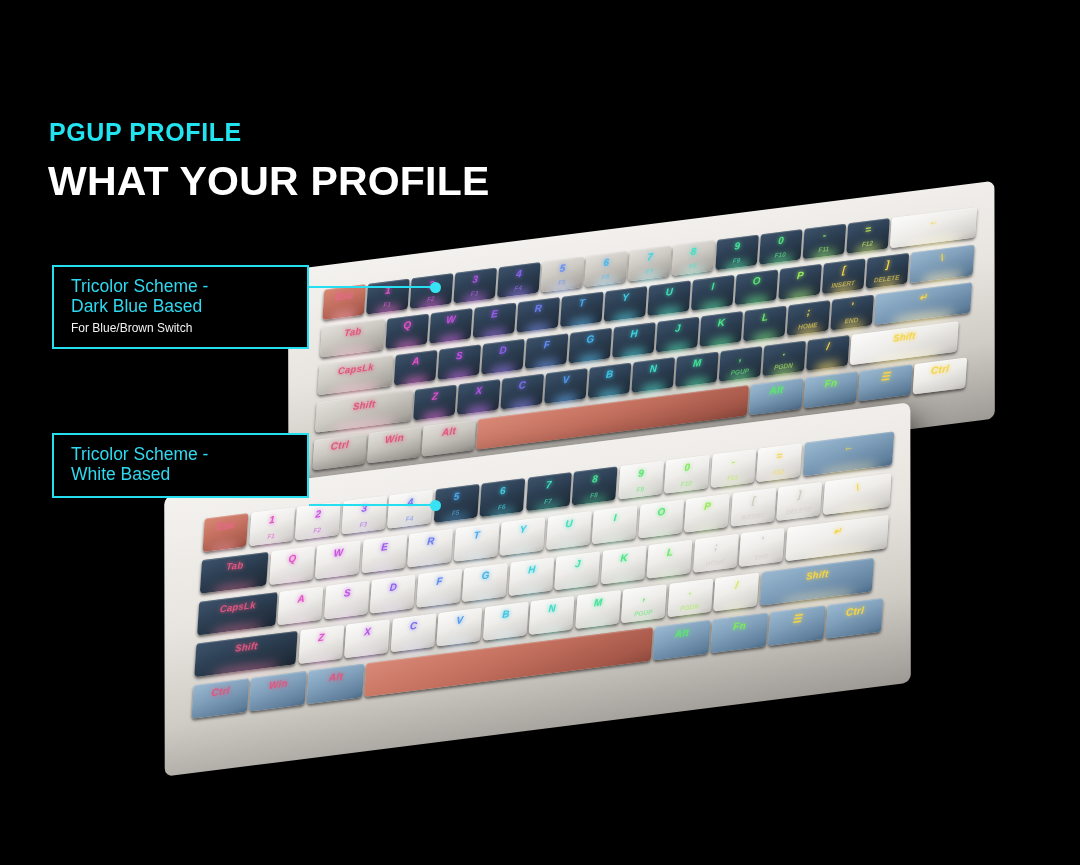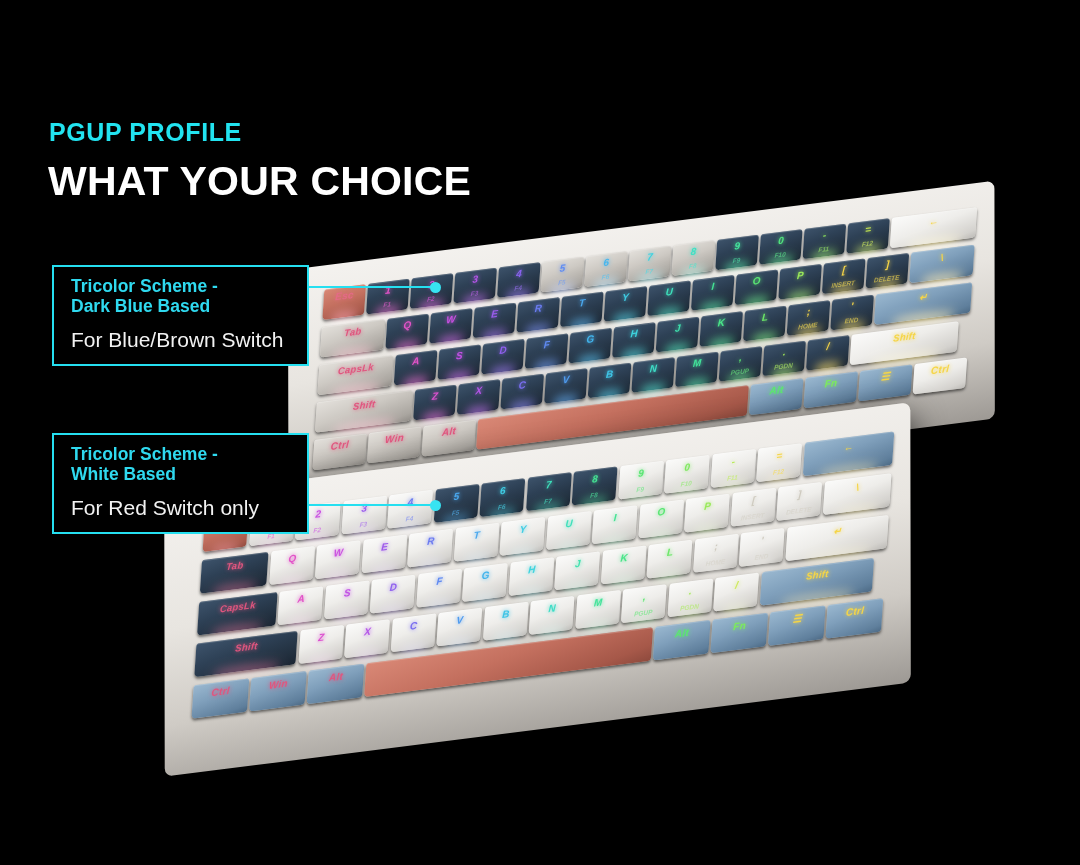--- a/index.html
+++ b/index.html
@@ -20,26 +20,26 @@
     font-size:41px; font-weight:bold; letter-spacing:.2px;
     color:#ffffff;
   }
 
   
   .callout {
     position:absolute; border:2px solid #25dff0; background:#000;
     padding:9px 16px 11px 17px; z-index:40;
   }
   .callout .c-title {
-    color:#2fd9ef; font-weight:bold; font-size:17.5px; line-height:1.16;
+    color:#2fd9ef; font-weight:normal; font-size:17.5px; line-height:1.16;
     white-space:pre-line;
   }
   .callout .c-sub {
-    color:#f2f2f2; font-weight:normal; font-size:21px; line-height:1.25;
-    margin-top:10px;
+    color:#f2f2f2; font-weight:normal; font-size:12px; line-height:1.25;
+    margin-top:4px;
   }
   #callout-1 { left:52px; top:265px; width:257px; }
   #callout-2 { left:52px; top:433px; width:257px; }
 
   
   .connector { position:absolute; z-index:39; }
   .connector .c-line {
     position:absolute; height:2px; background:#25dff0; top:0; left:0;
   }
   .connector .c-dot {
@@ -104,21 +104,21 @@
 
   .kb-shadow {
     position:absolute; border-radius:14px; filter:blur(18px);
     background:rgba(0,0,0,.9);
   }
 </style>
 </head>
 <body>
 
 <div id="eyebrow">PGUP PROFILE</div>
-<div id="headline">WHAT YOUR CHOICE</div>
+<div id="headline">WHAT YOUR PROFILE</div>
 
 <div class="kb-shadow" style="left:300px;top:430px;width:700px;height:60px;"></div>
 <div class="kb-shadow" style="left:185px;top:700px;width:740px;height:70px;"></div>
 
 <div class="kb-stage" id="kb-dark">
   <div class="kb-case"></div>
   <div class="kb-plate">
       <div class="key" style="left: 14px; top: 12px; width: 41.8px; height: 30px; background: linear-gradient(165deg, rgb(217, 136, 118) 0%, rgb(196, 112, 95) 45%, rgb(166, 88, 73) 85%, rgb(142, 74, 61) 100%);">
         <div class="lg" style="color: rgb(228, 106, 134);">Esc</div>
       </div>
@@ -642,14 +642,13 @@
 </div>
 
 <div class="callout" id="callout-1">
   <div class="c-title">Tricolor Scheme -
 Dark Blue Based</div>
   <div class="c-sub">For Blue/Brown Switch</div>
 </div>
 <div class="callout" id="callout-2">
   <div class="c-title">Tricolor Scheme -
 White Based</div>
-  <div class="c-sub">For Red Switch only</div>
 </div>
 
 </body></html>

